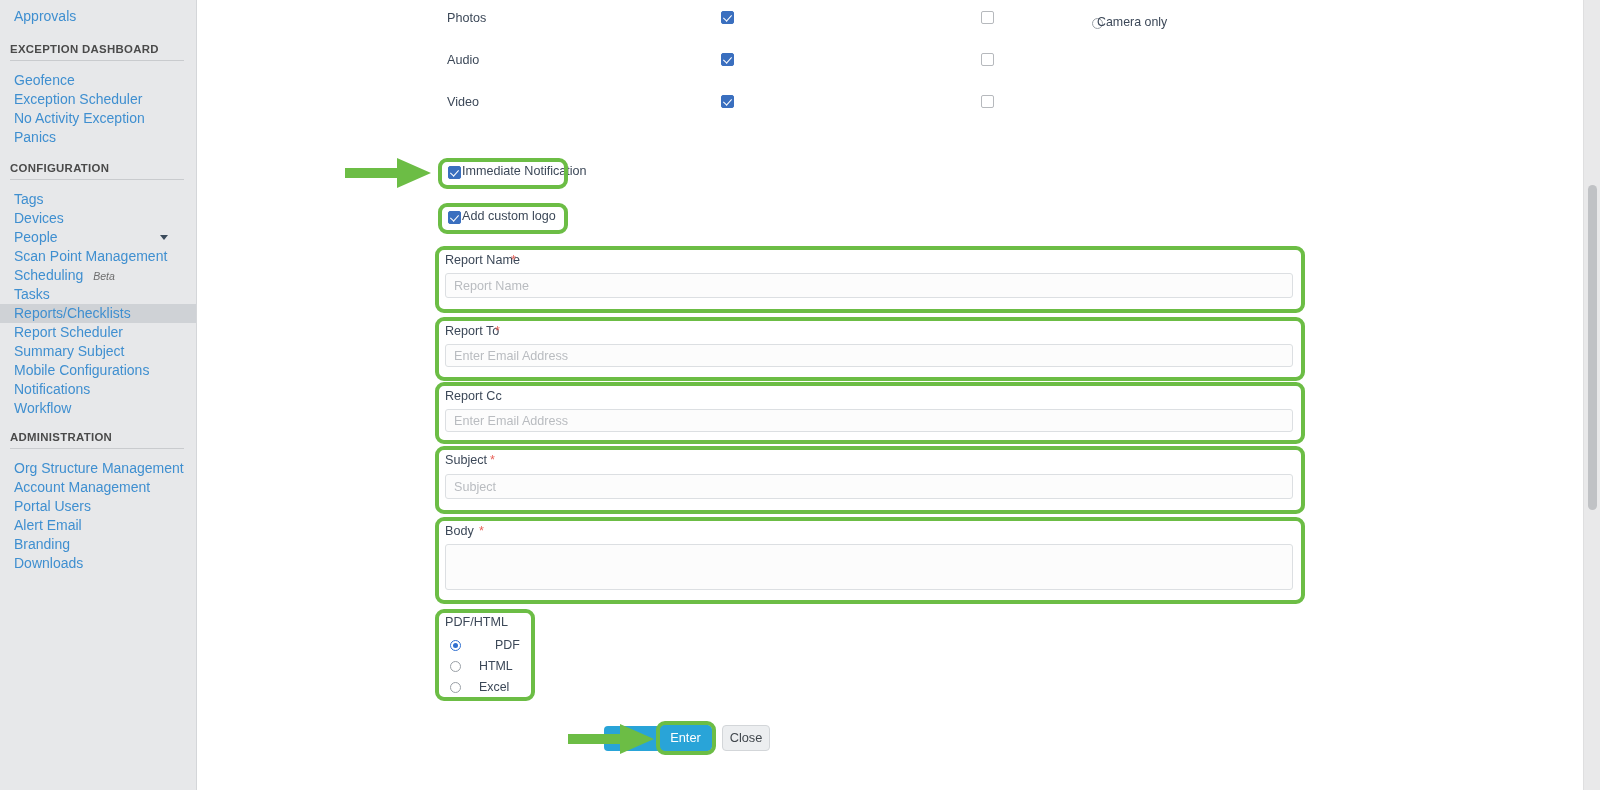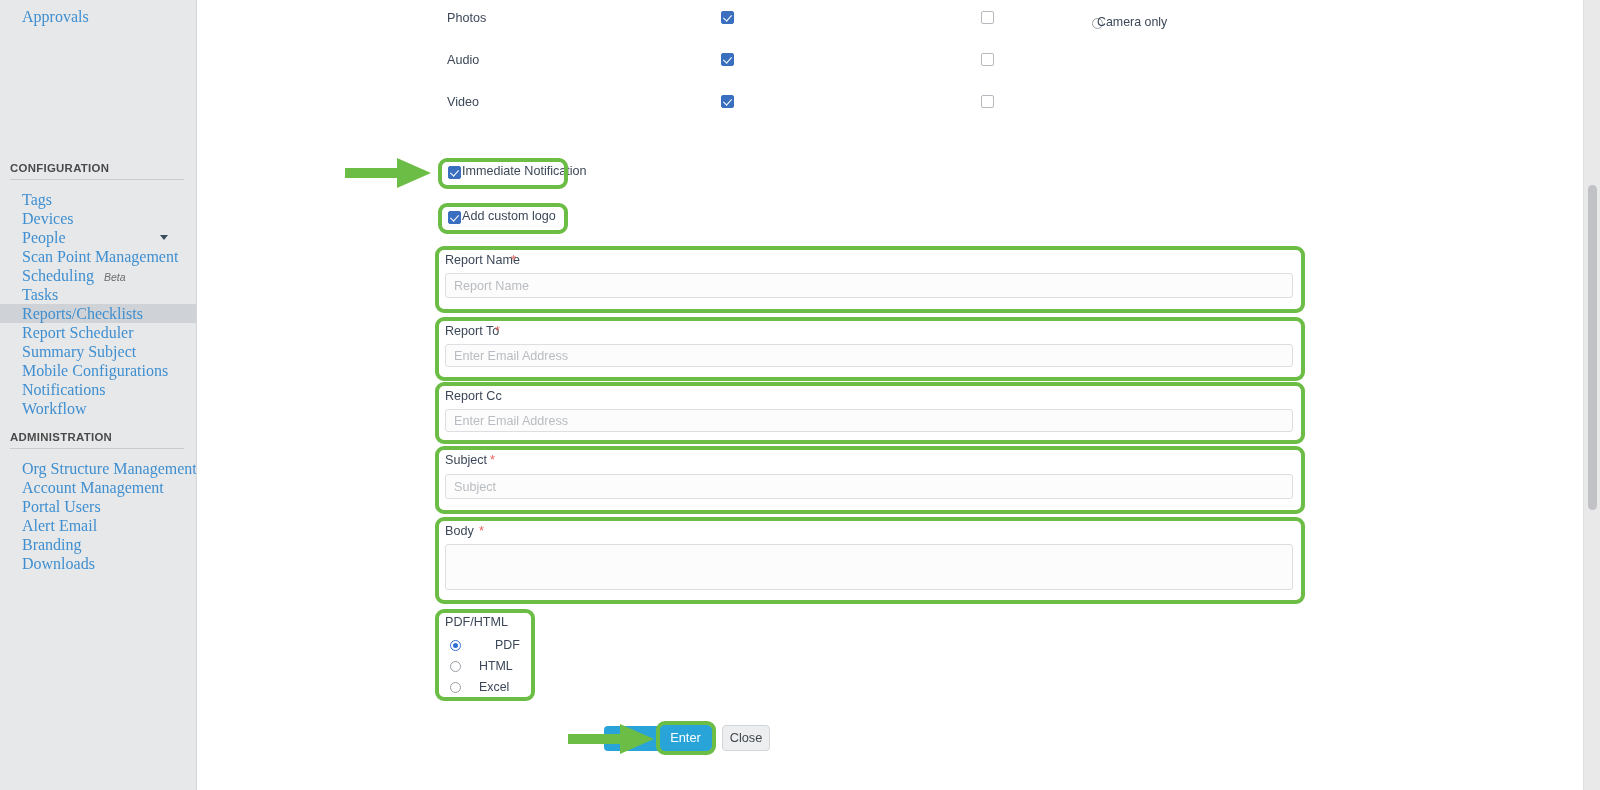--- a/index.html
+++ b/index.html
@@ -24,27 +24,26 @@
     left: 0; top: 0;
     width: 197px;
     height: 790px;
     background: #e7e8ea;
     border-right: 1px solid #d4d6d9;
     overflow: hidden;
   }
   .side-link {
     display: block;
     color: #3f8fd0;
-    font-size: 16px;
+    font-size: 14px;
     line-height: 19px;
-    padding: 0 0 0 22px;
+    padding: 0 0 0 14px;
     text-decoration: none;
     cursor: pointer;
     white-space: nowrap;
-    font-family: Liberation Serif, serif;
   }
   .side-link.active {
     background: #cfd2d6;
   }
   .side-head {
     font-size: 11.4px;
     font-weight: bold;
     color: #4a4a4a;
     letter-spacing: .3px;
     padding-left: 10px;
@@ -238,20 +237,38 @@
 <div id="app">
 
   <nav id="sidebar">
 
     <div style="position:absolute;top:7px;left:0;width:100%;">
       <div class="side-row">
         <a class="side-link">Approvals</a>
       </div>
     </div>
 
+    <div style="position:absolute;top:43px;left:0;width:100%;">
+      <div class="side-head">EXCEPTION DASHBOARD</div>
+      <div class="side-rule"></div>
+      <div style="margin-top:10px;">
+        <div class="side-row">
+          <a class="side-link">Geofence</a>
+        </div>
+        <div class="side-row">
+          <a class="side-link">Exception Scheduler</a>
+        </div>
+        <div class="side-row">
+          <a class="side-link">No Activity Exception</a>
+        </div>
+        <div class="side-row">
+          <a class="side-link">Panics</a>
+        </div>
+      </div>
+    </div>
 
     <div style="position:absolute;top:162px;left:0;width:100%;">
       <div class="side-head">CONFIGURATION</div>
       <div class="side-rule"></div>
       <div style="margin-top:10px;">
         <div class="side-row">
           <a class="side-link">Tags</a>
         </div>
         <div class="side-row">
           <a class="side-link">Devices</a>

